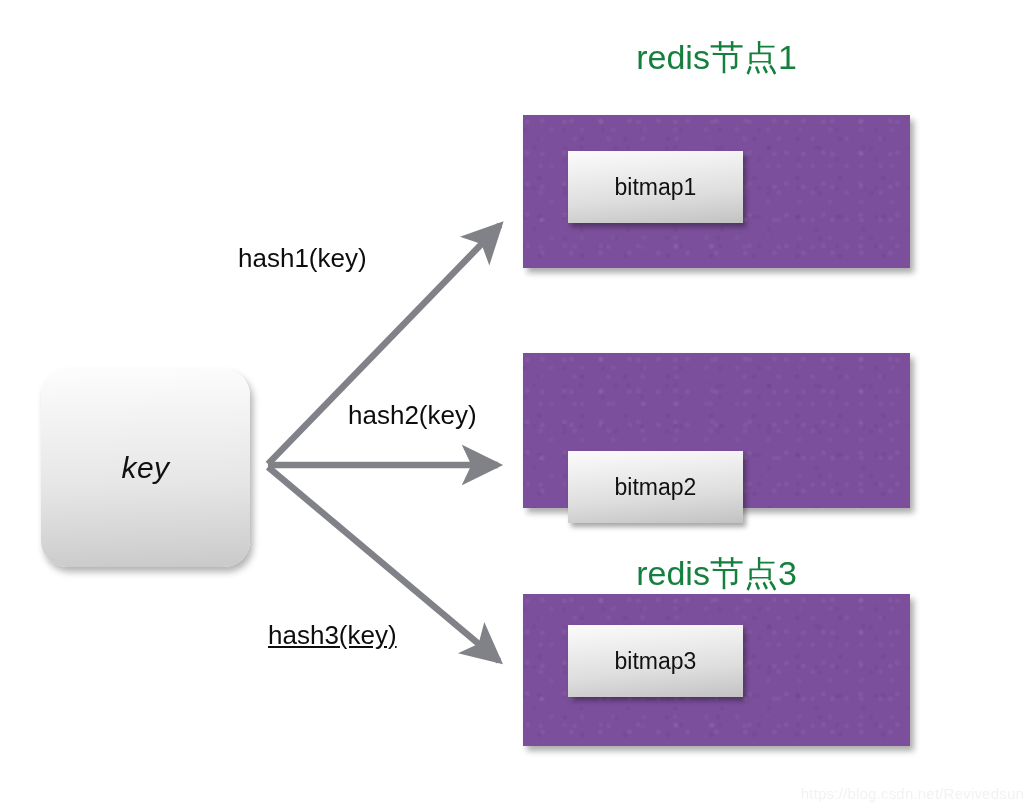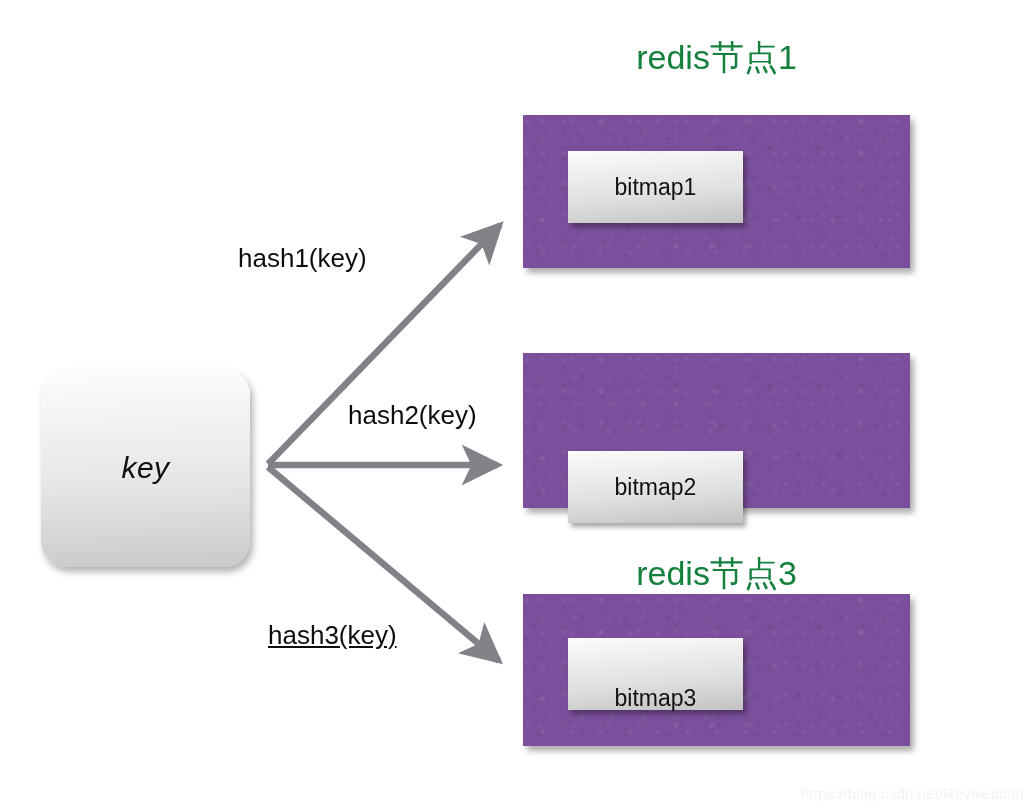--- a/index.html
+++ b/index.html
@@ -121,21 +121,21 @@
     justify-content: center;
     z-index: 2;
   }
   .bitmap-box-label {
     font-size: 23px;
     color: #111111;
     line-height: 1;
   }
   .bm-1 { top: 36px; }
   .bm-2 { top: 50px; margin-top: 48px; }
-  .bm-3 { top: 44px; align-items: flex-end; }
+  .bm-3 { top: 31px; }
 
   
   .watermark {
     position: absolute;
     right: 12px;
     bottom: 10px;
     font-size: 15px;
     color: #f2f2f2;
     letter-spacing: 0.2px;
     white-space: nowrap;

